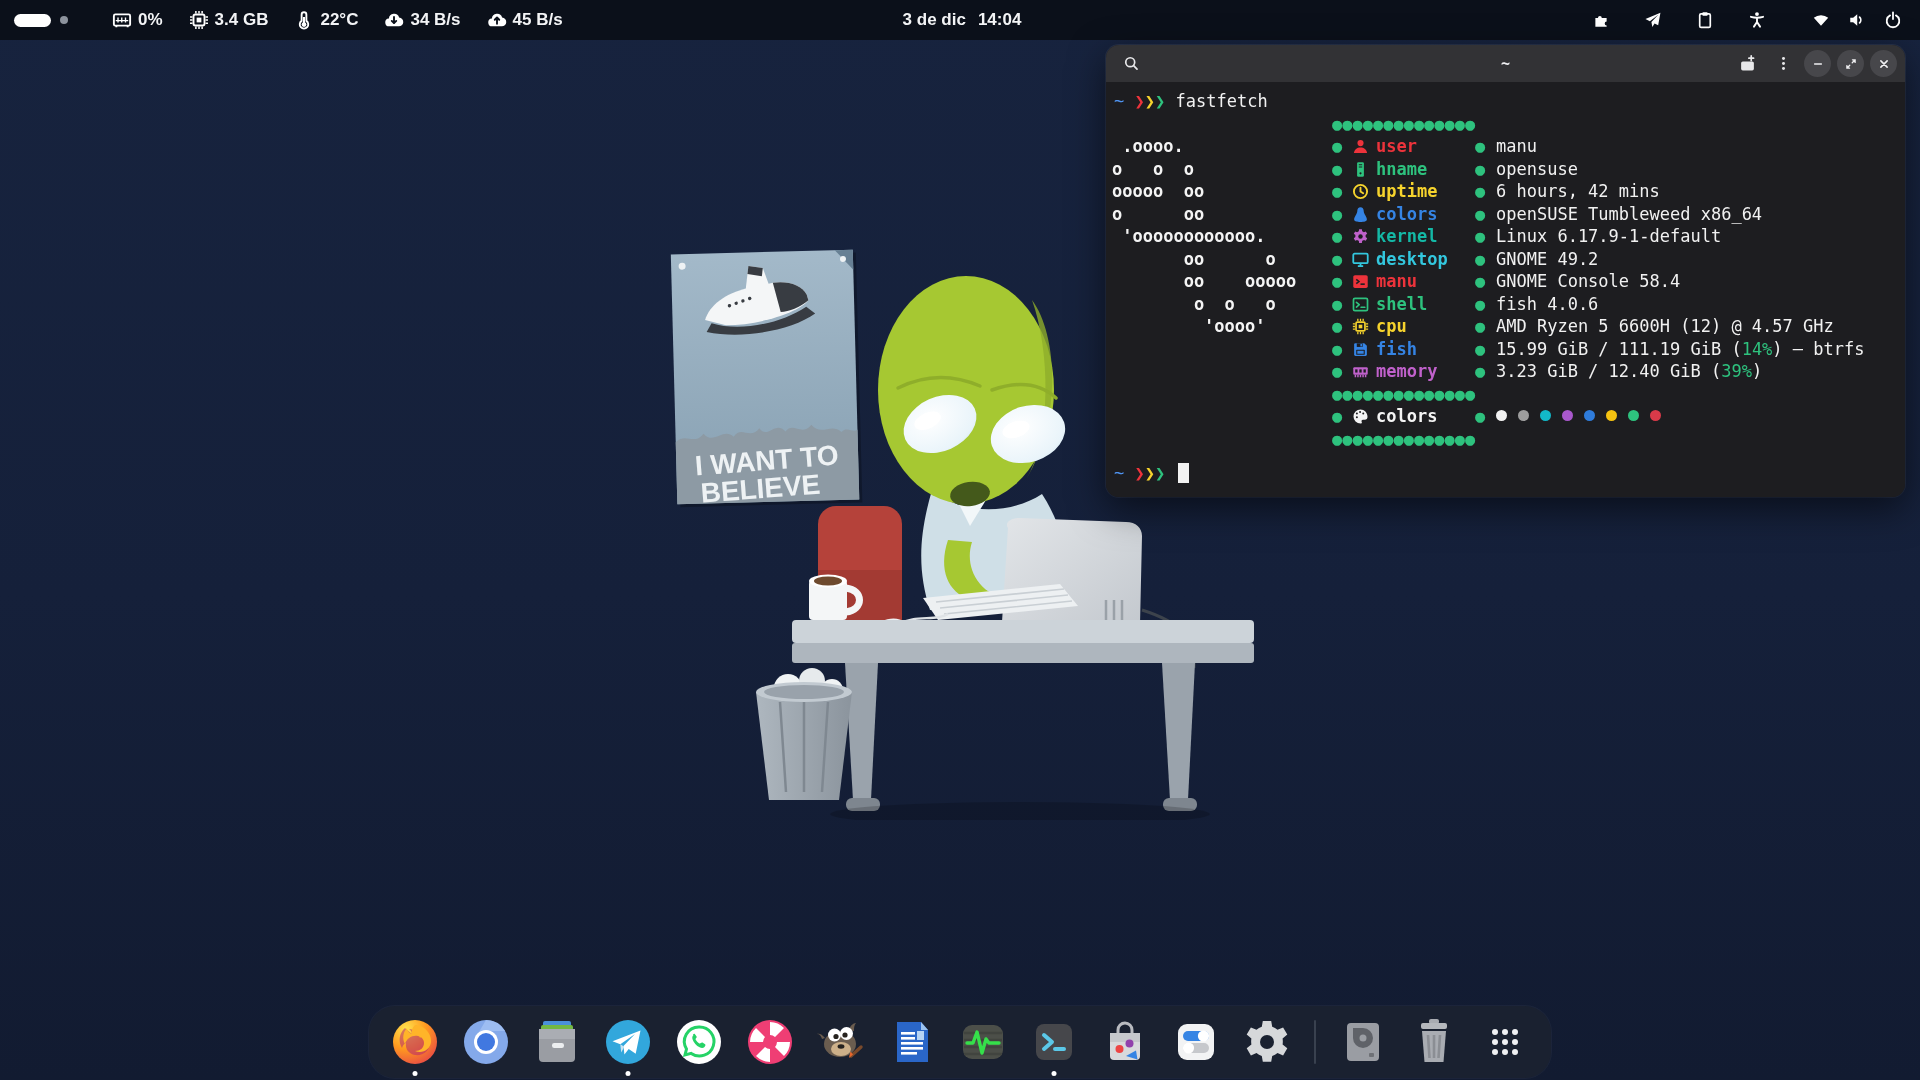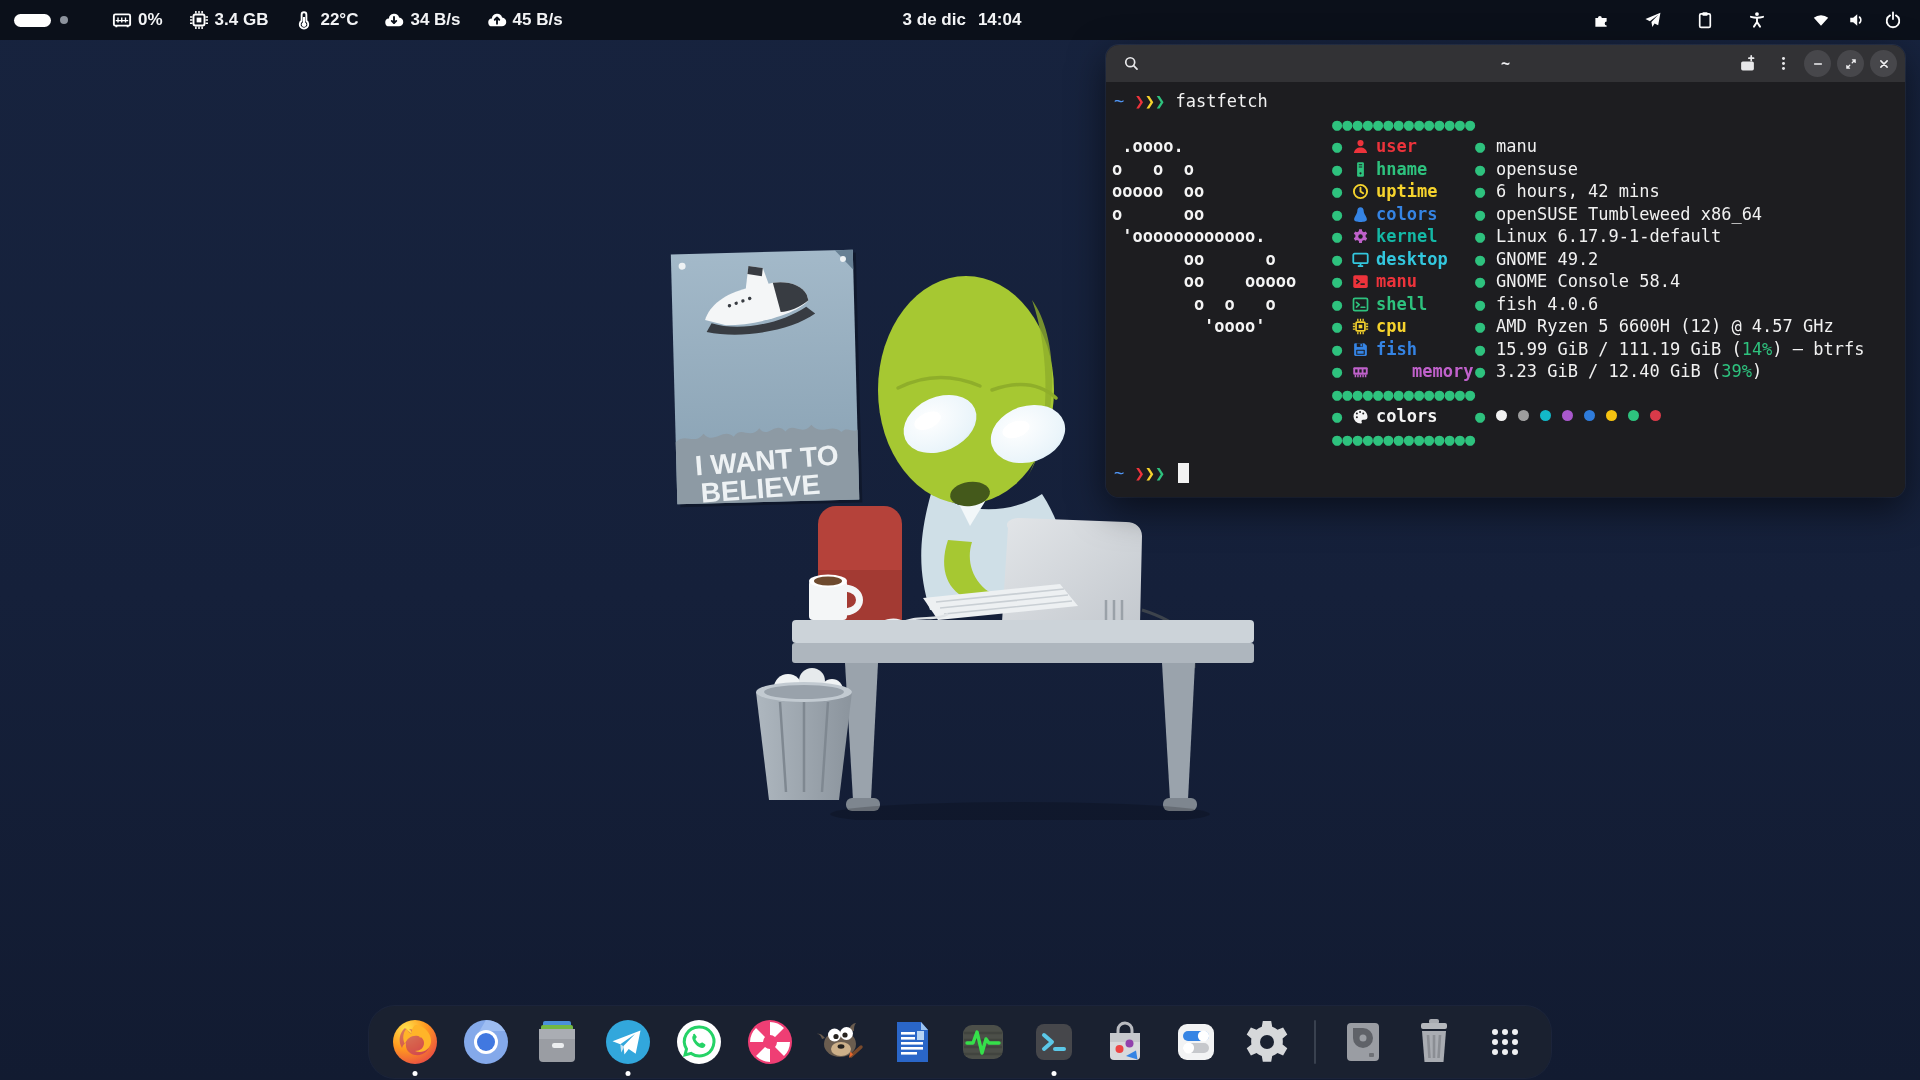--- a/index.html
+++ b/index.html
@@ -463,21 +463,21 @@
   </div>
         <div class="irow">
     <span class="bullet c-green">●</span>
     <span class="ficon" style="color: rgb(192, 97, 203);"><svg viewBox="0 0 16 16">
               <rect x="1.2" y="4" width="13.6" height="7" rx="1" fill="currentColor"></rect>
               <path d="M3.2 11v2.4M5.6 11v2.4M8 11v2.4M10.4 11v2.4M12.8 11v2.4" stroke="currentColor" stroke-width="1.4"></path>
               <rect x="3" y="6" width="2.2" height="3" fill="#1d1d20"></rect>
               <rect x="6.9" y="6" width="2.2" height="3" fill="#1d1d20"></rect>
               <rect x="10.8" y="6" width="2.2" height="3" fill="#1d1d20"></rect>
             </svg></span>
-    <span class="lbl" style="color: rgb(192, 97, 203); margin-left: 36px;">memory</span>
+    <span class="lbl" style="color: rgb(192, 97, 203);">memory</span>
     <span class="vbullet">●</span>
     <span class="val">3.23 GiB / 12.40 GiB (<span class="c-green">39%</span>)</span>
   </div>
       </div>
     <div class="tline" style="left:8px;top:380px;" id="prompt2"><span class="c-tilde">~</span> <span style="color:#ed333b" class="bold">❯</span><span style="color:#f6d32d" class="bold">❯</span><span style="color:#2ec27e" class="bold">❯</span> <span class="cursor"></span></div>
   <div class="dots-row" style="top: 300.5px;">●●●●●●●●●●●●●●</div>
       <div class="dots-row" style="top: 345.5px;">●●●●●●●●●●●●●●</div>
       <div class="irow" style="position: absolute; left: 226px; top: 323px; width: 560px;">
     <span class="bullet c-green">●</span>
     <span class="ficon" style="color: rgb(244, 244, 244);"><svg viewBox="0 0 16 16">

